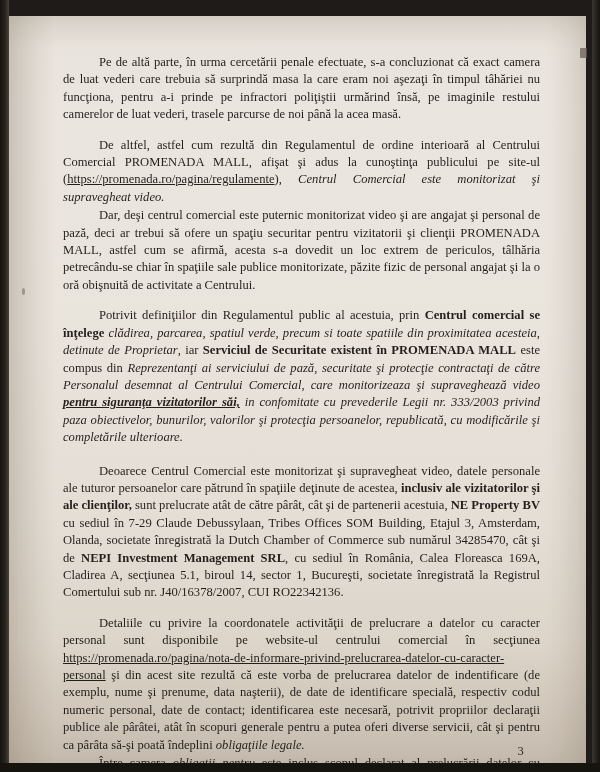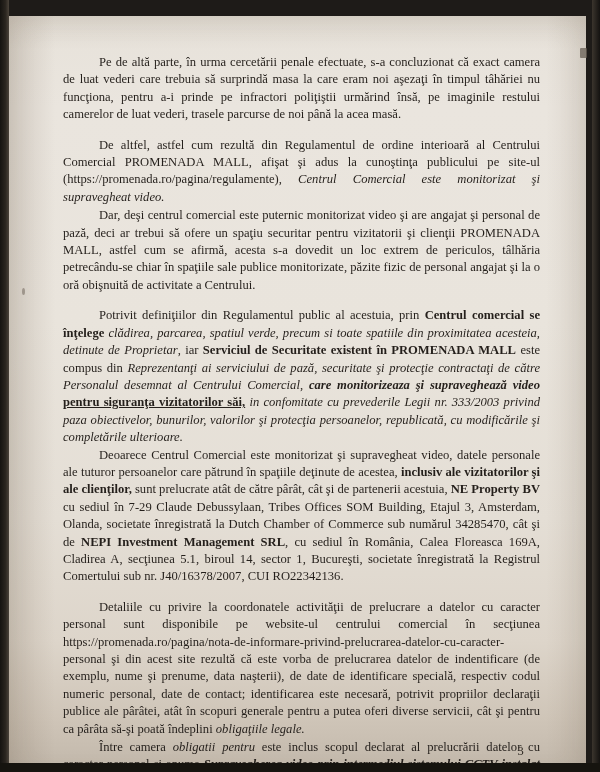--- a/index.html
+++ b/index.html
@@ -130,27 +130,28 @@
     text-justify: inter-word;
   }
 
   p.para {
     margin: 0 0 0 0;
     text-indent: 36px;
     text-align: justify;
   }
   p.gap      { margin-top: 13px; }
   p.gap-sm   { margin-top: 1px; }
-  p.gap-lg   { }
+  p.gap-lg   { margin-top: 16px; }
 
   b, .b   { font-weight: bold; }
   i, .i   { font-style: italic; }
-  .bi     { font-weight: bold; font-style: italic; }
-  .biu    { font-weight: bold; text-decoration: underline; }
+  .bi     { font-weight: normal; font-style: italic; }
+  .biu    { font-weight: bold; font-style: italic; text-decoration: underline; }
   .link   {
+    text-decoration: underline;
     color: #241f1b;
   }
 
   
   #page-number {
     position: absolute;
     left: 0;
     top: 728px;
     width: 577px;
     text-align: center;

